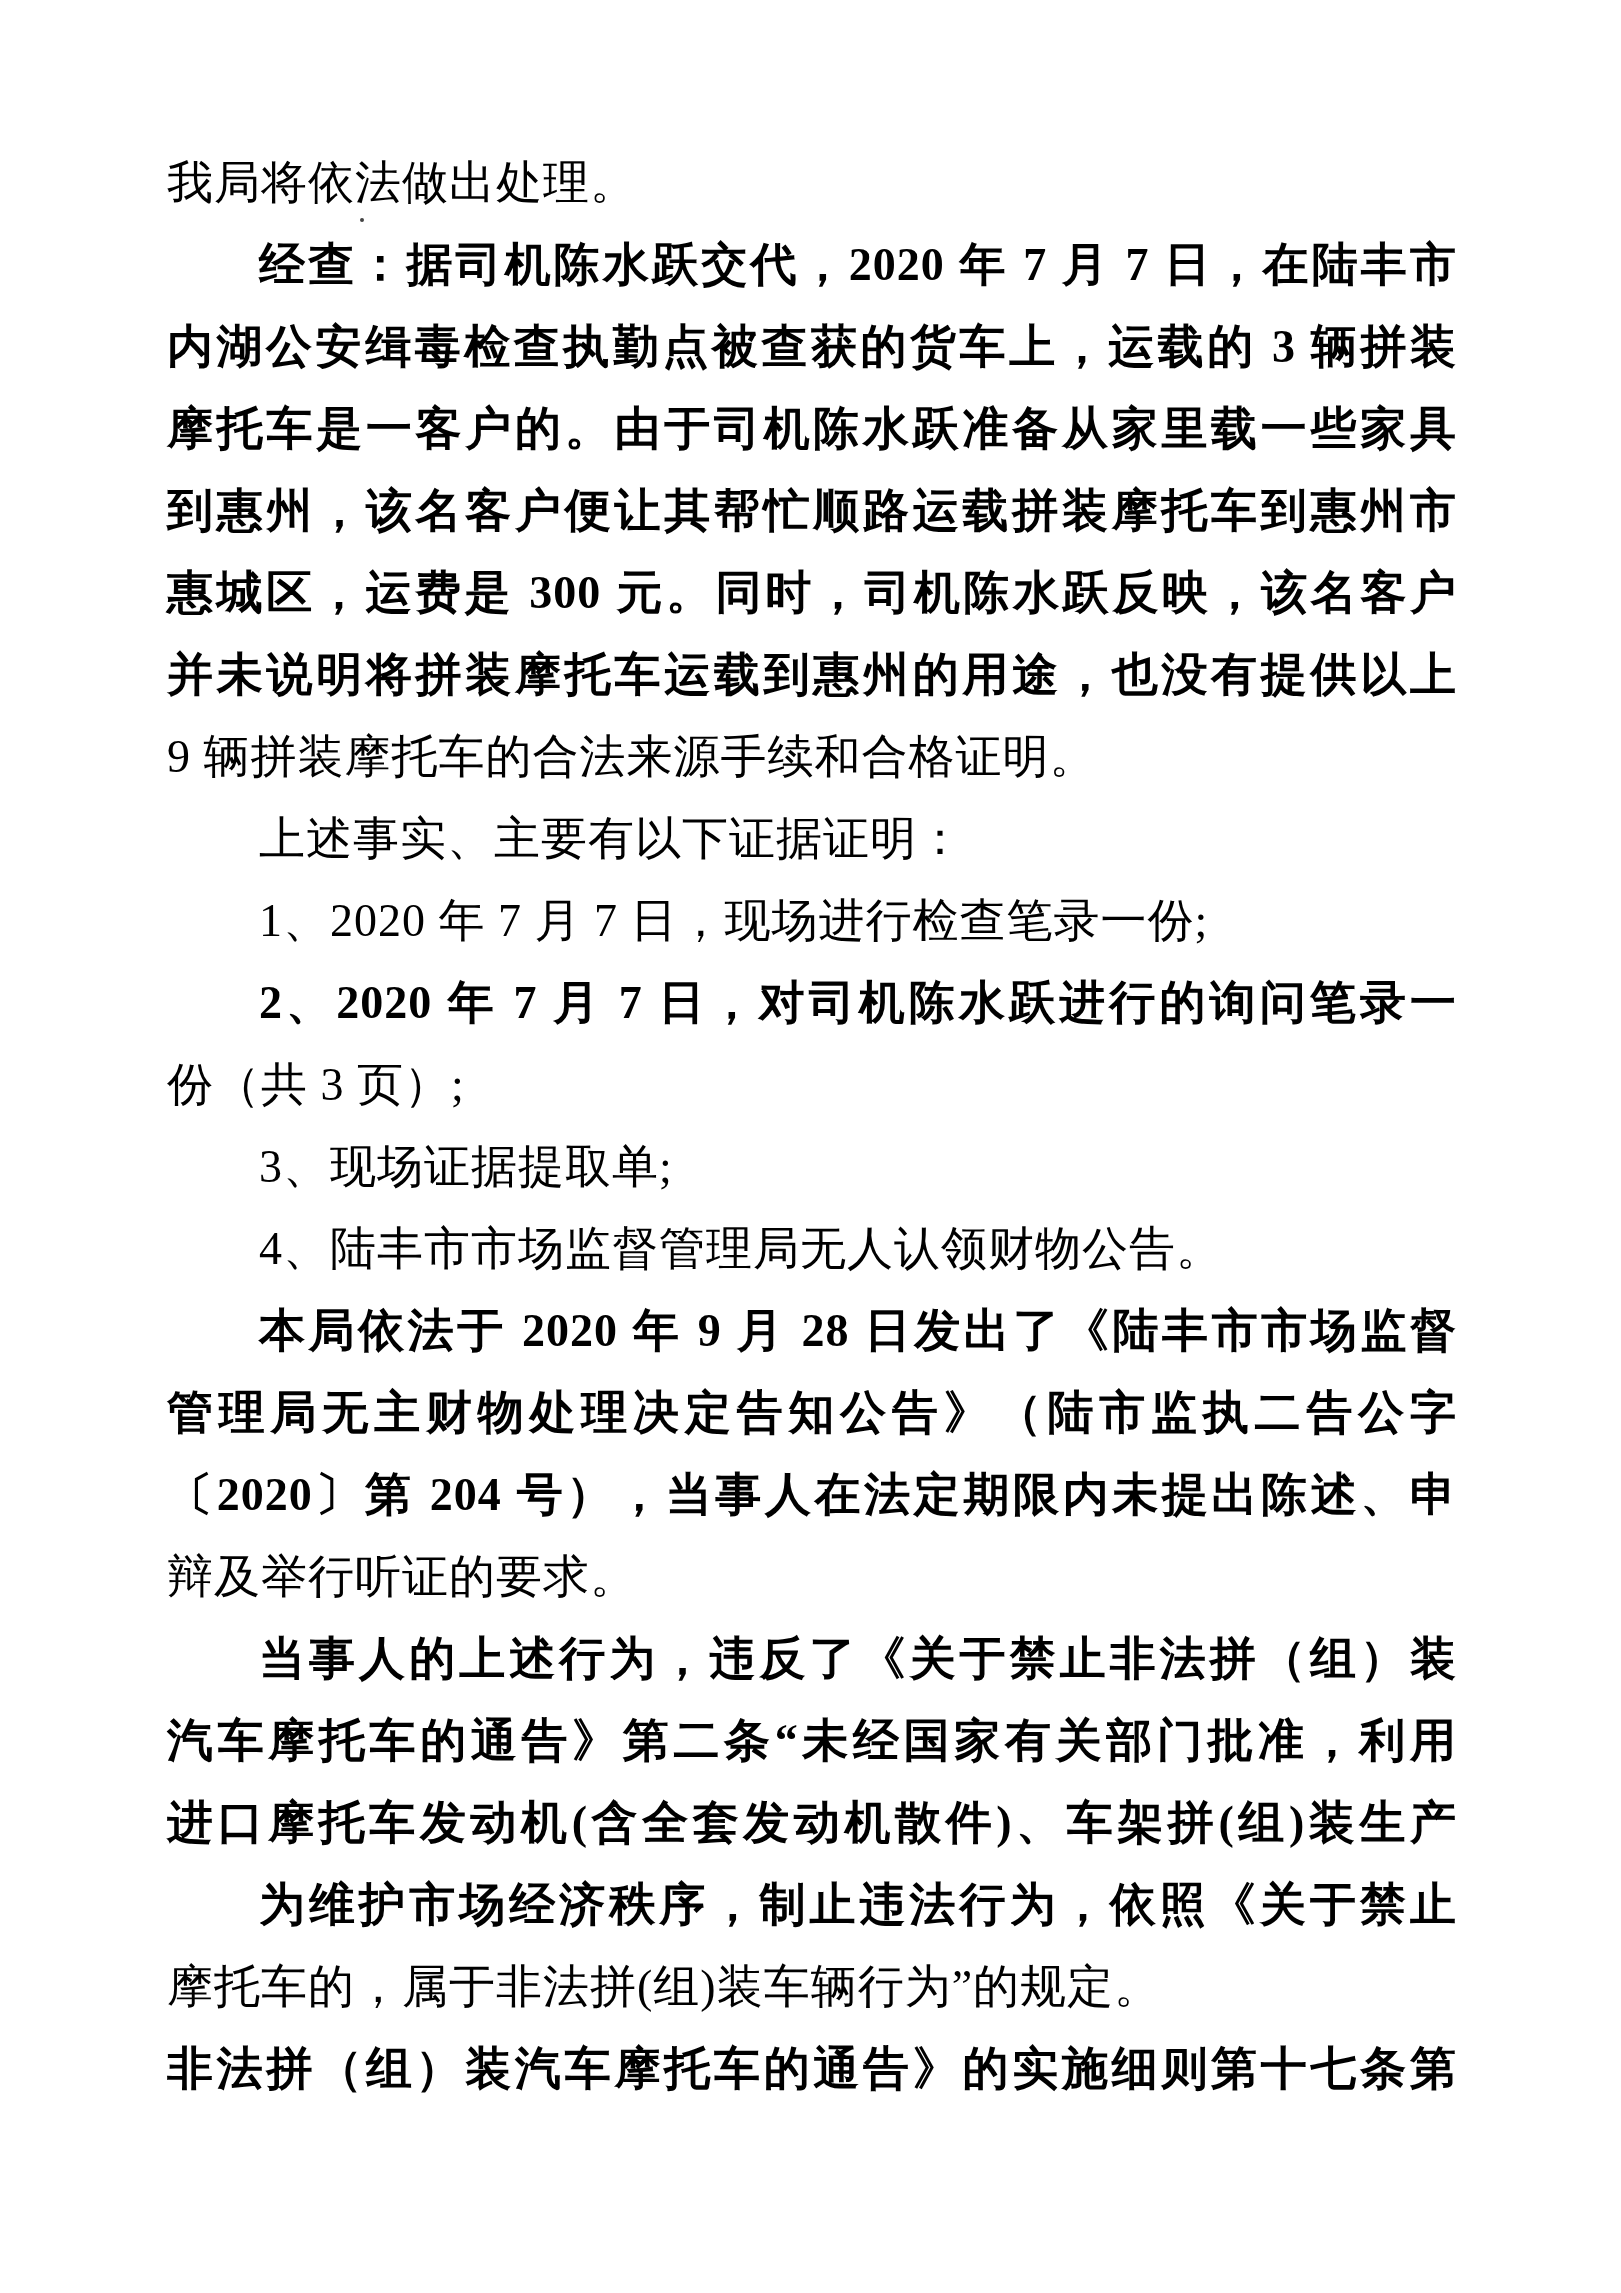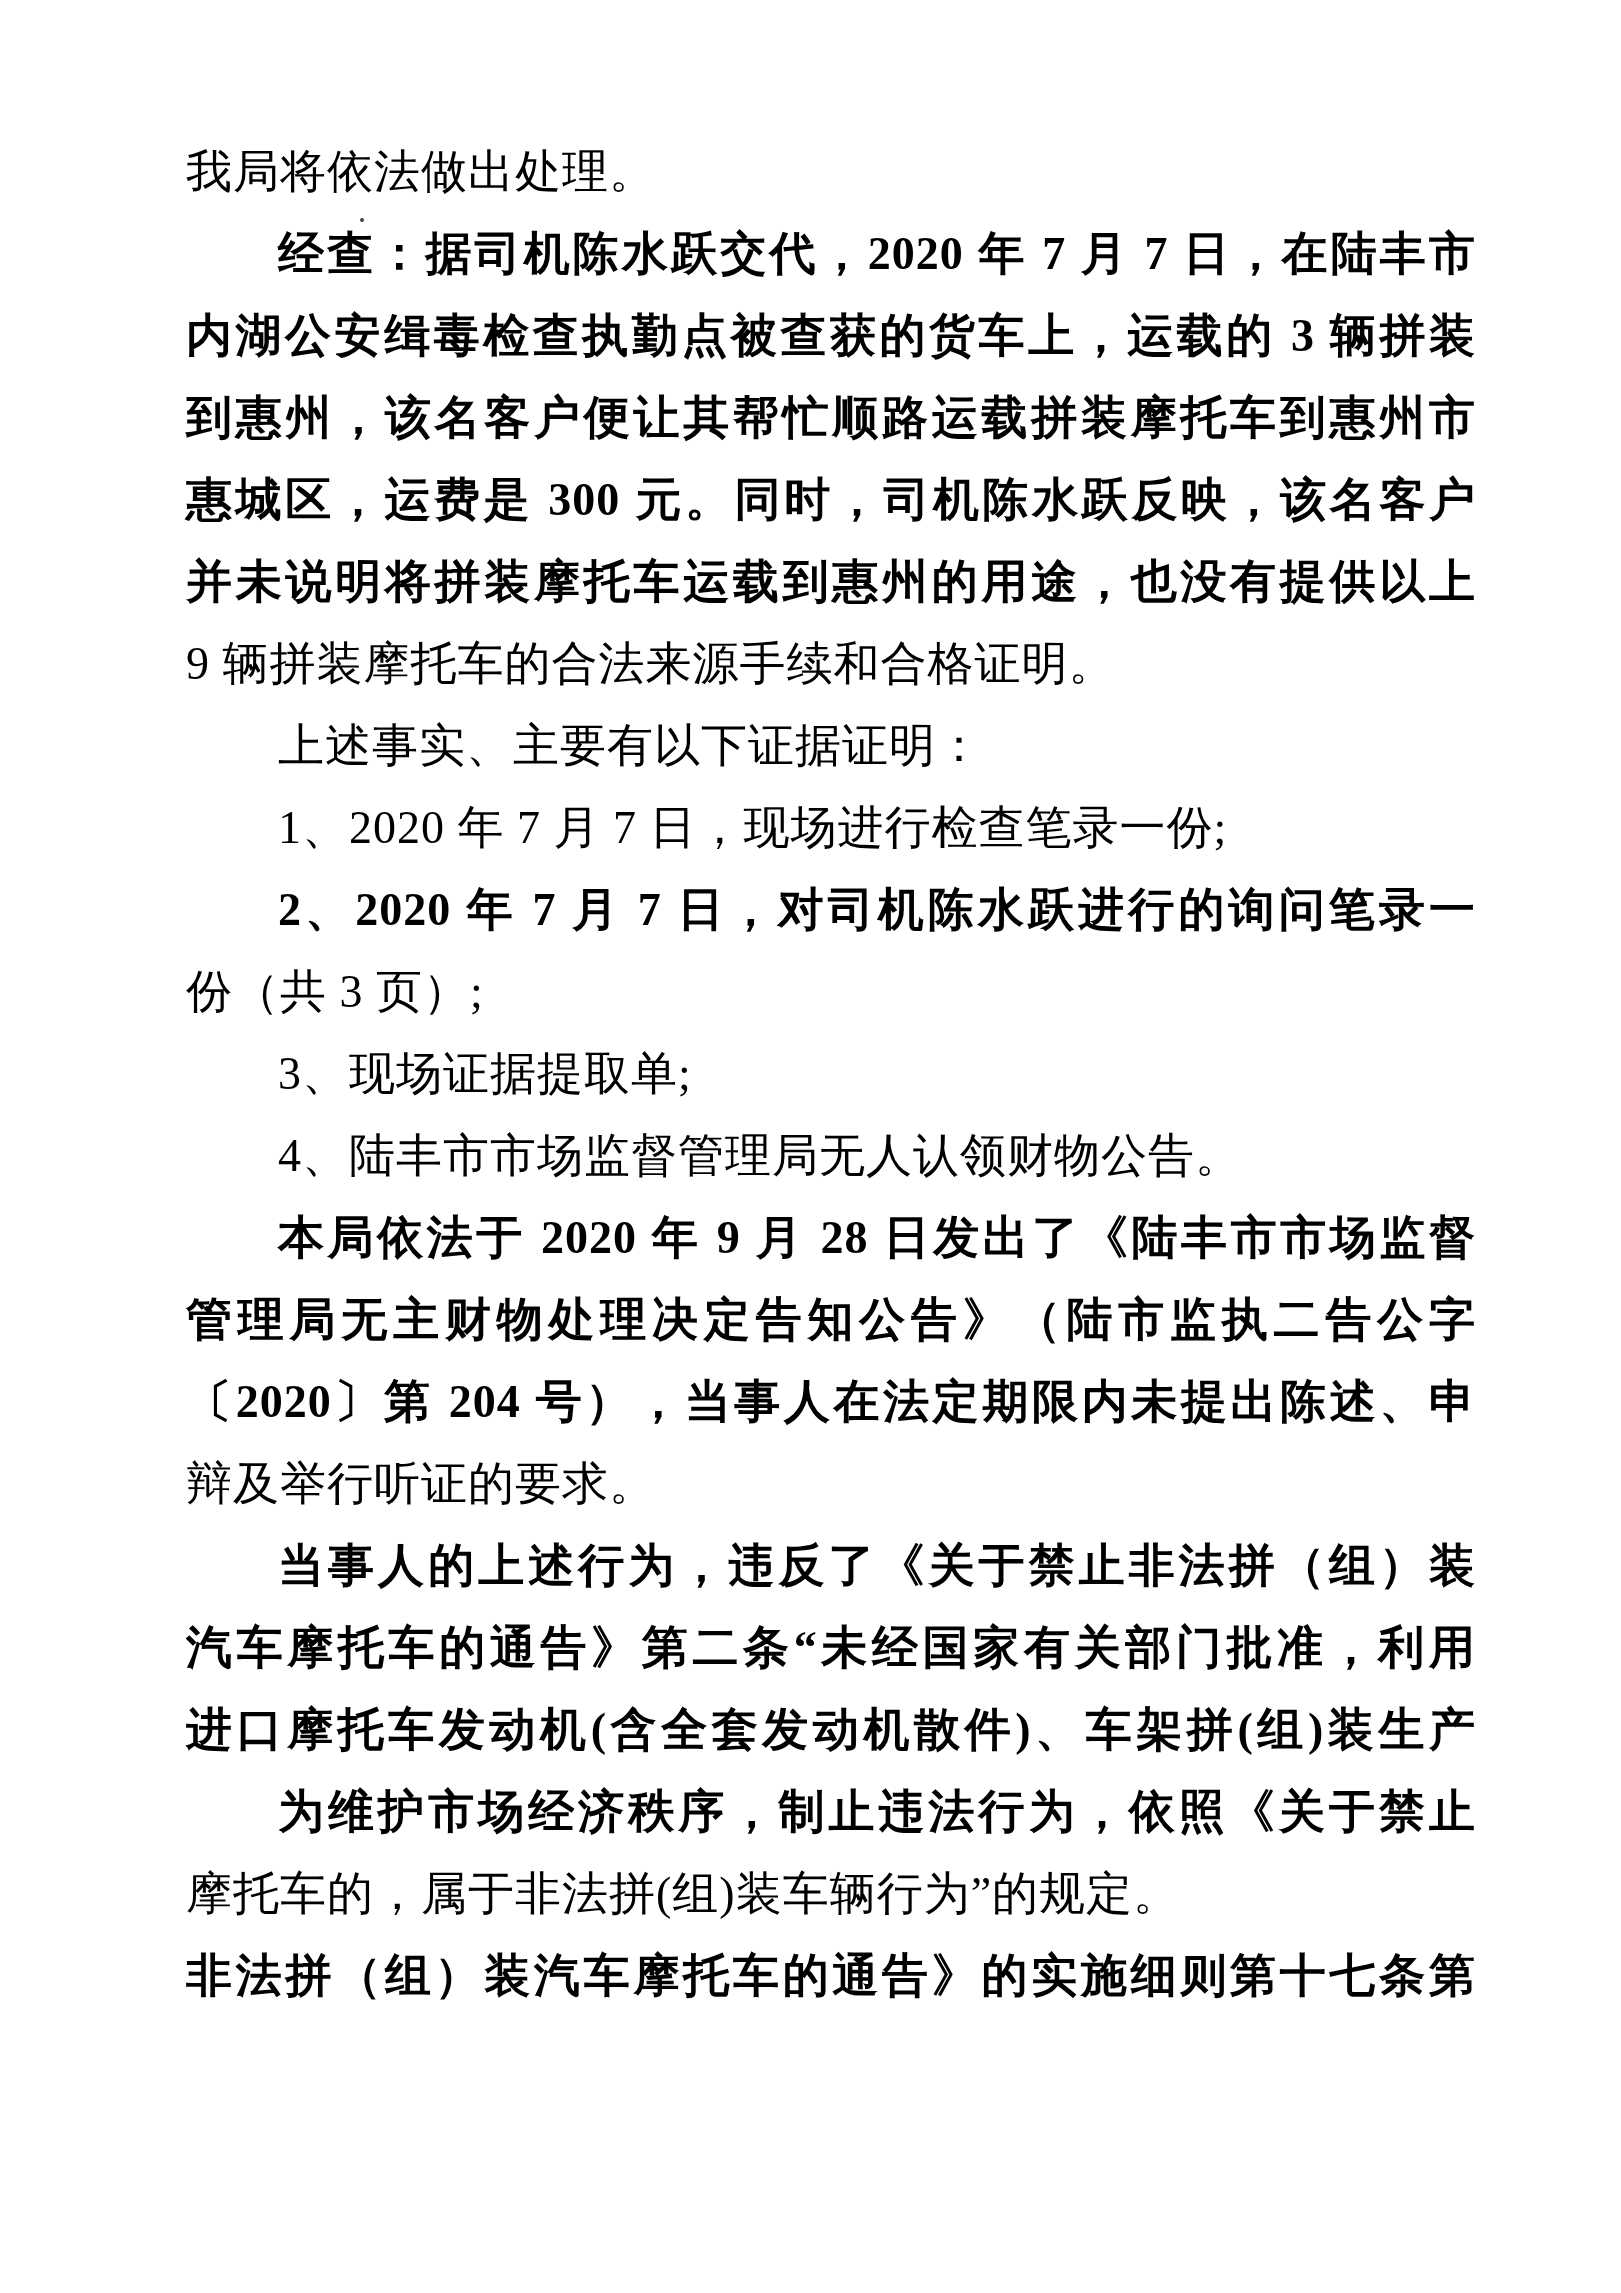--- a/index.html
+++ b/index.html
@@ -12,23 +12,22 @@
     width: 1621px;
     height: 2294px;
     background: #ffffff;
     overflow: hidden;
     font-family: "Liberation Serif", "DejaVu Serif", serif;
     color: #000000;
   }
   .textblock {
     position: absolute;
     left: 167px;
-    top: 131px;
+    top: 142px;
     width: 1290px;
-    margin-left: 19px;
   }
   .line {
     font-size: 46px;
     line-height: 82px;
     height: 82px;
     letter-spacing: 1px;
     color: #000000;
     text-align: left;
     font-weight: 500;
   }
@@ -55,20 +54,21 @@
 </style>
 </head>
 <body>
 
 <div class="page">
   <div class="speck"></div>
   <div class="textblock">
     <div class="line">我局将依法做出处理。</div>
     <div class="line indent fill">经查：据司机陈水跃交代，2020 年 7 月 7 日，在陆丰市</div>
     <div class="line fill">内湖公安缉毒检查执勤点被查获的货车上，运载的 3 辆拼装</div>
+    <div class="line fill">摩托车是一客户的。由于司机陈水跃准备从家里载一些家具</div>
     <div class="line fill">到惠州，该名客户便让其帮忙顺路运载拼装摩托车到惠州市</div>
     <div class="line fill">惠城区，运费是 300 元。同时，司机陈水跃反映，该名客户</div>
     <div class="line fill">并未说明将拼装摩托车运载到惠州的用途，也没有提供以上</div>
     <div class="line">9 辆拼装摩托车的合法来源手续和合格证明。</div>
     <div class="line indent">上述事实、主要有以下证据证明：</div>
     <div class="line indent">1、2020 年 7 月 7 日，现场进行检查笔录一份;</div>
     <div class="line indent fill">2、2020 年 7 月 7 日，对司机陈水跃进行的询问笔录一</div>
     <div class="line">份（共 3 页）;</div>
     <div class="line indent">3、现场证据提取单;</div>
     <div class="line indent">4、陆丰市市场监督管理局无人认领财物公告。</div>

